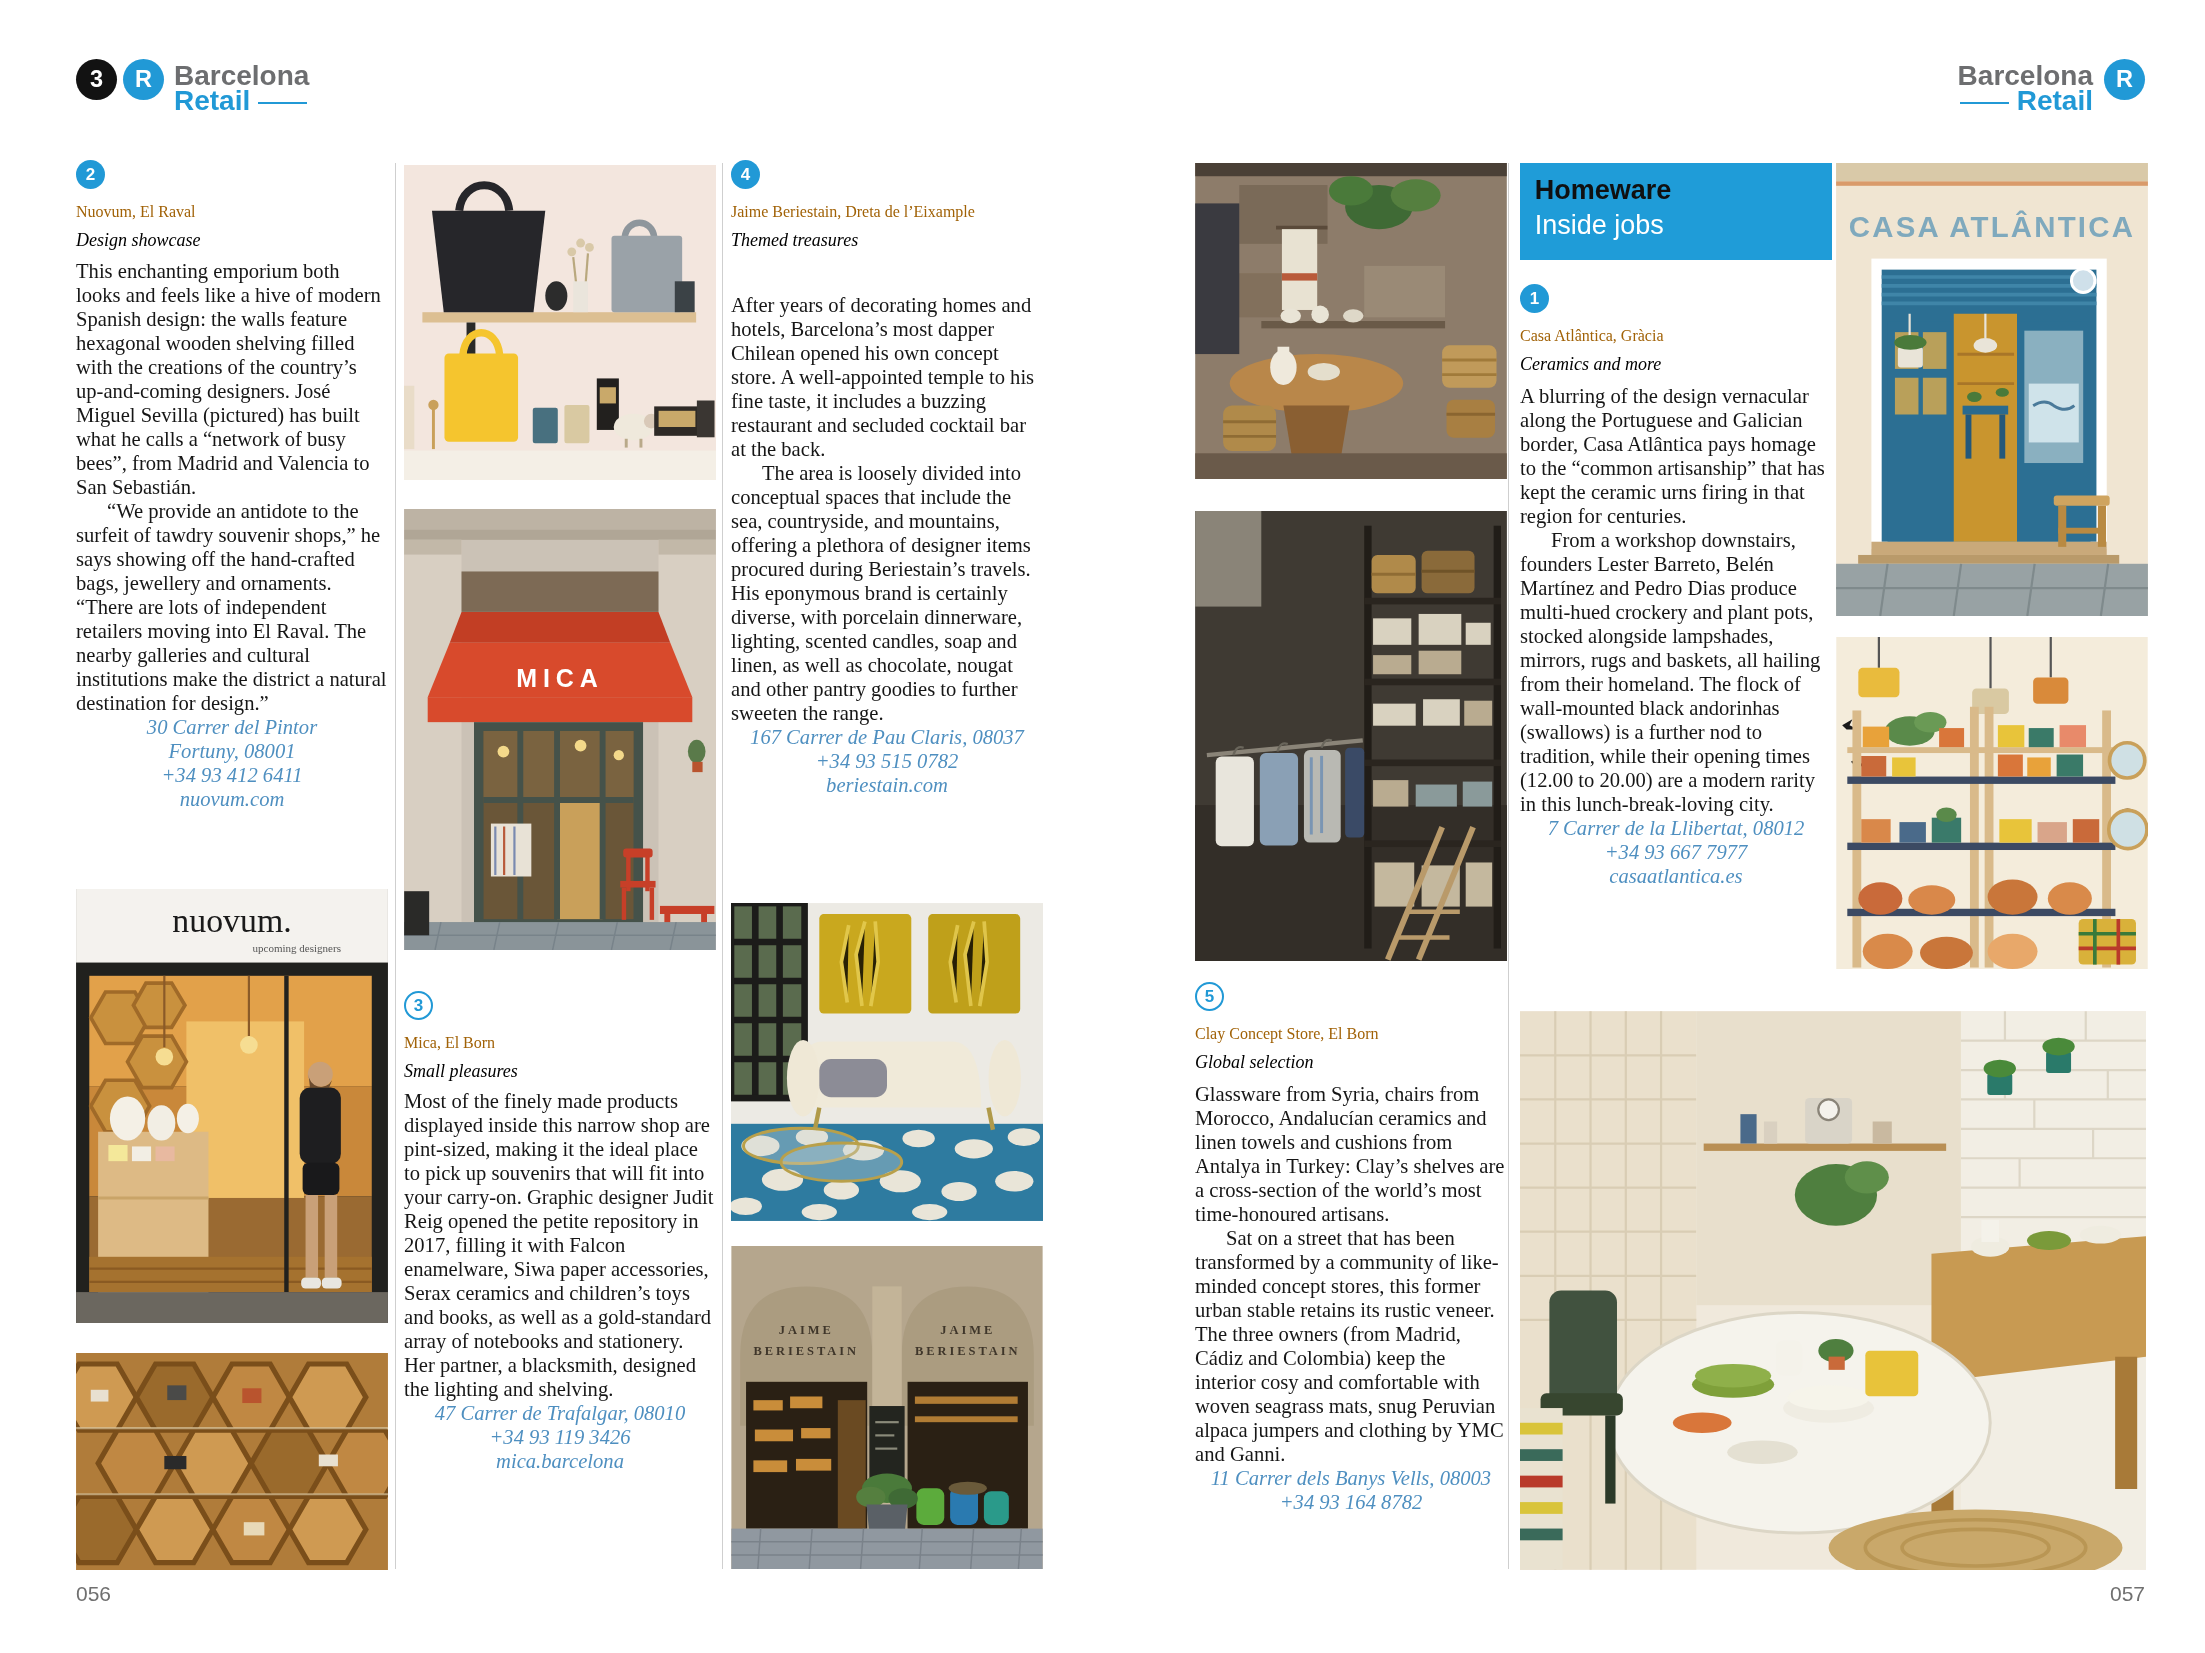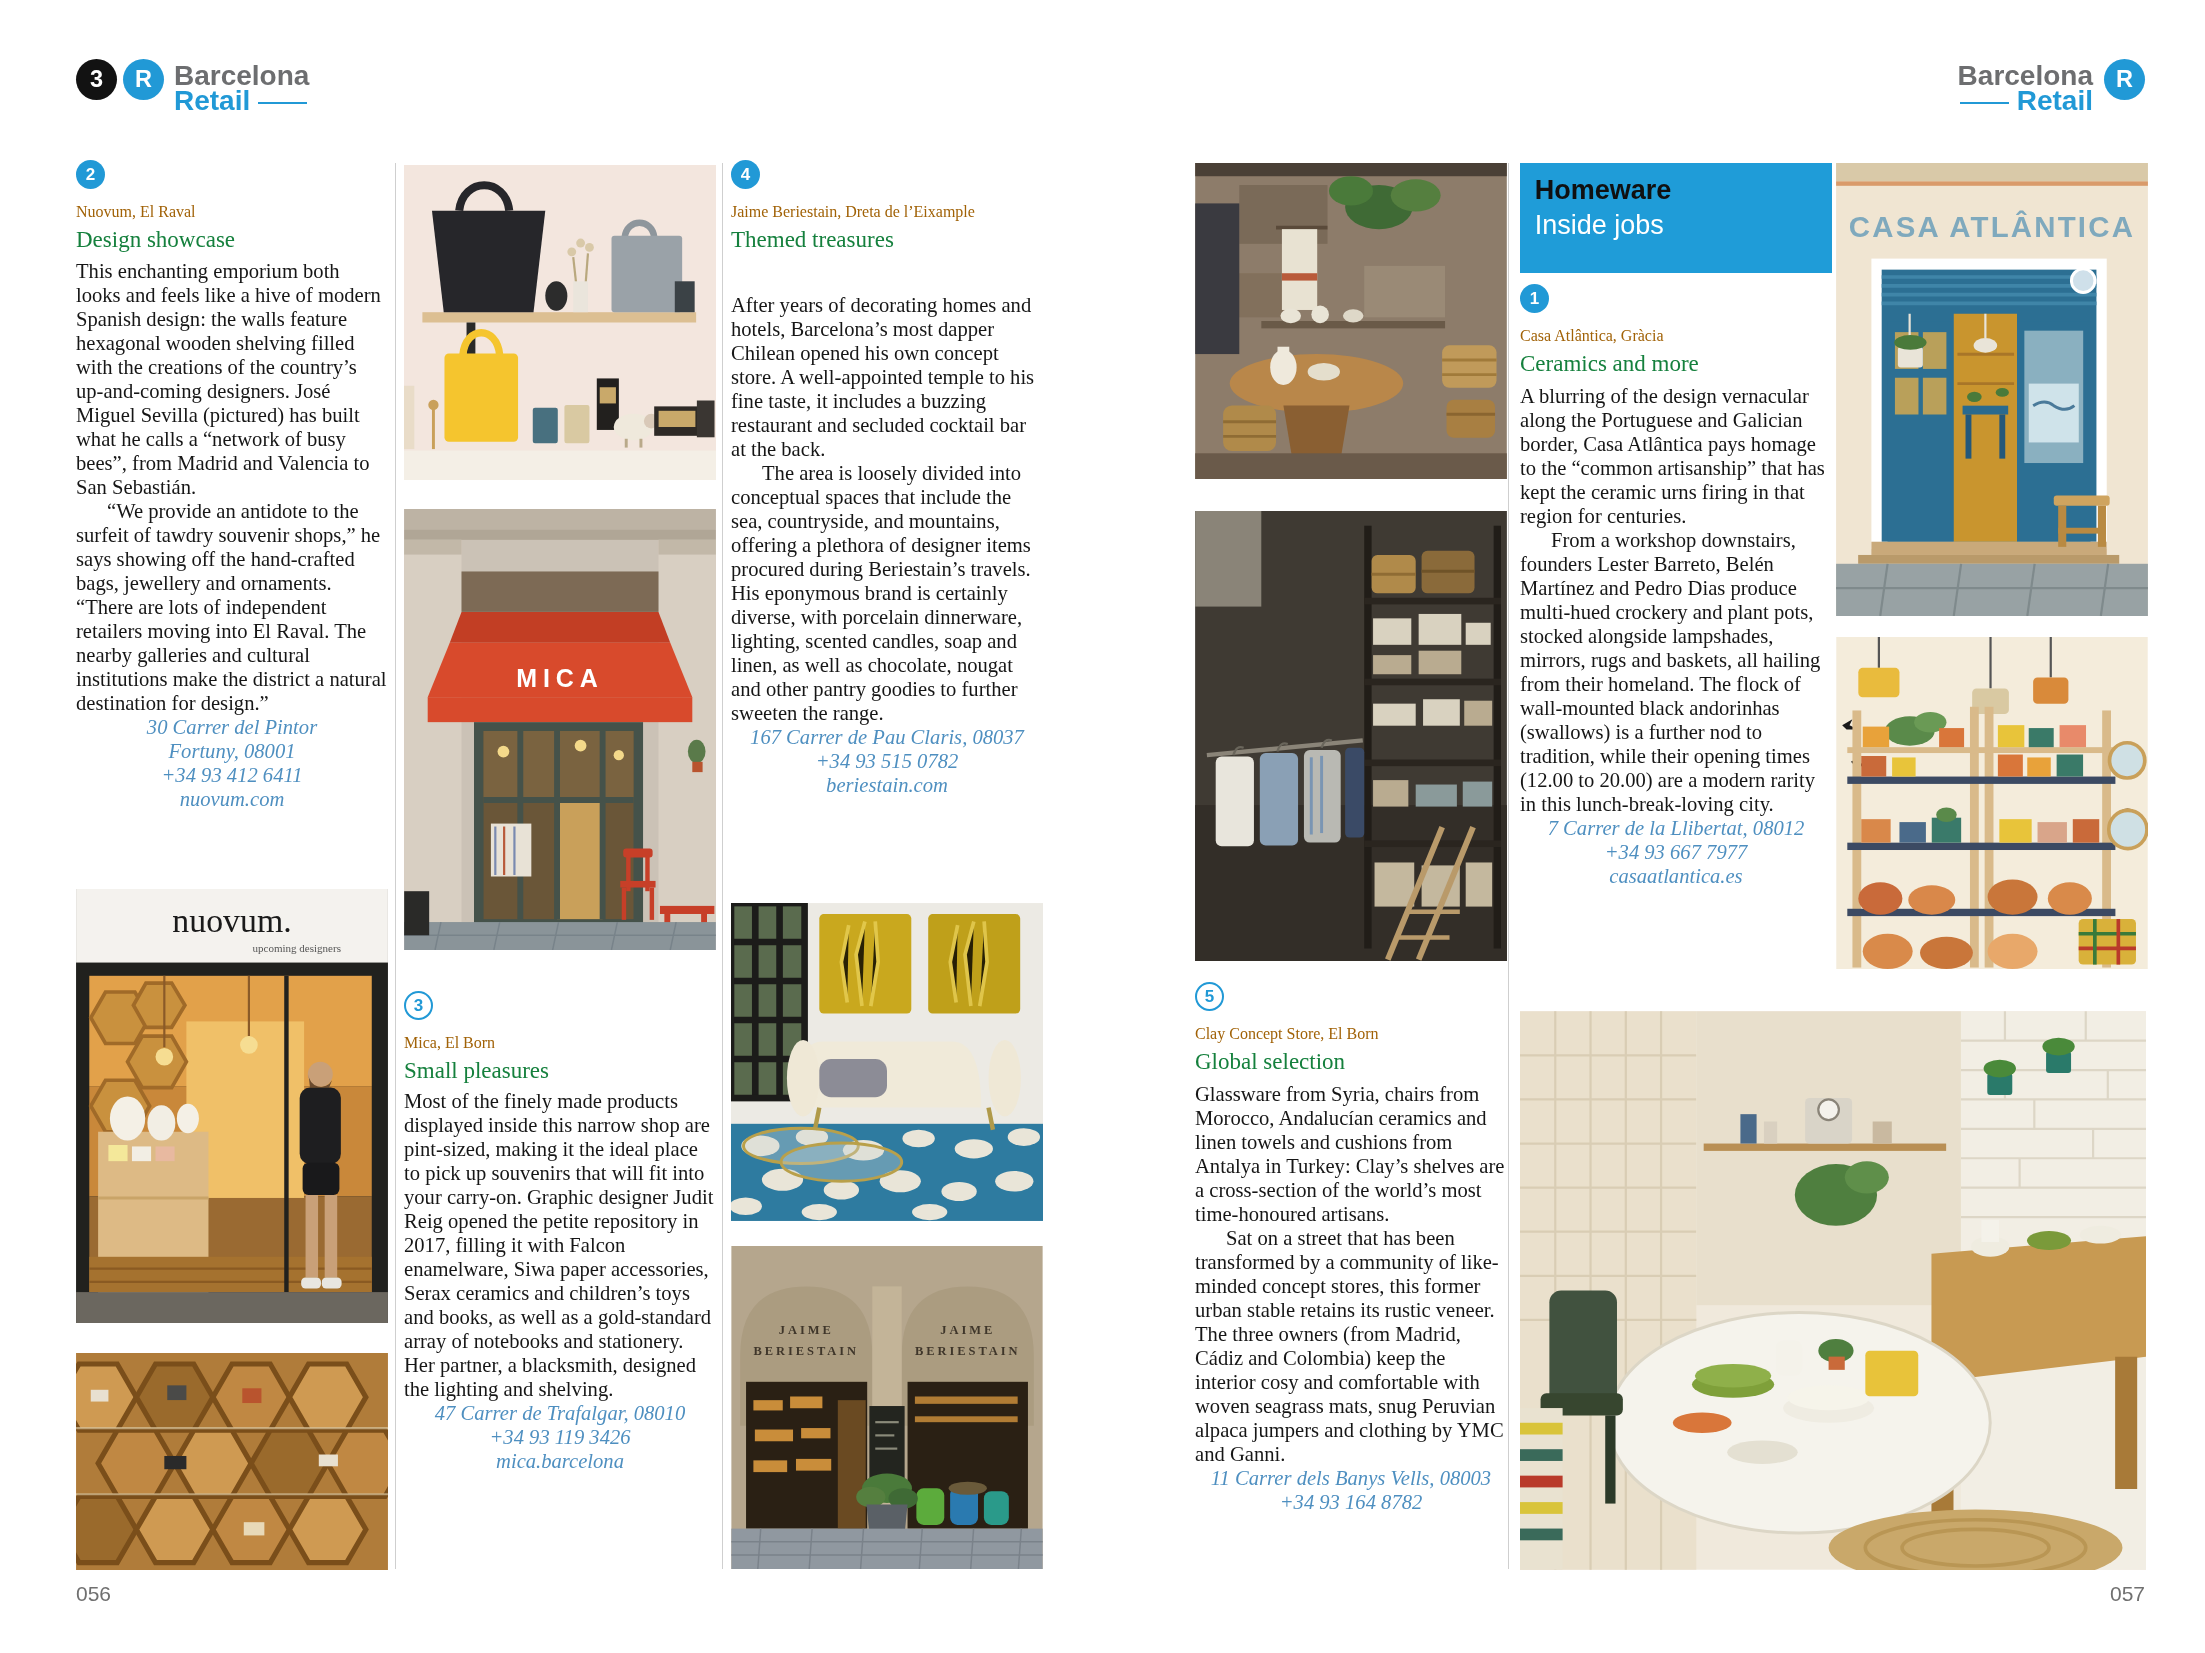--- a/index.html
+++ b/index.html
@@ -14,21 +14,21 @@
   .hdr-text{font-family:"Liberation Sans",sans-serif;font-weight:bold;font-size:28px;line-height:25px;}
   .hdr-city{color:#6d6e70;}
   .hdr-section{color:#2199d6;}
   .hdr-rule{display:inline-block;width:49px;height:2.2px;background:#2199d6;vertical-align:middle;margin:0 7.4px;}
   
   .badge{width:29px;height:29px;border-radius:50%;display:flex;align-items:center;justify-content:center;
          font-family:"Liberation Sans",sans-serif;font-weight:bold;font-size:17px;margin-bottom:8.8px;}
   .badge.filled{background:#2199d6;color:#fff;}
   .badge.outline{background:#fff;color:#2199d6;border:2.2px solid #2199d6;box-sizing:border-box;}
   .article-title{font-size:16px;line-height:28px;color:#a16207;}
-  .article-sub{font-size:23px;line-height:28px;color:#15803d;}
+  .article-sub{font-size:18px;line-height:28px;color:#000000;font-style:italic;}
   .body-text{font-size:20.6px;line-height:24px;color:#161616;}
   .body-text p{margin:0;}
   .body-text p + p{text-indent:31px;}
   .address{font-size:20.6px;line-height:24px;color:#4e8fc0;font-style:italic;text-align:center;}
   .address div{margin:0;}
   .vrule{position:absolute;width:0.7px;background:#cfcfcf;}
   .pagenum{font-family:"Liberation Sans",sans-serif;font-size:21px;color:#707070;}
   
   .cat-box{background:#1f9cd8;box-sizing:border-box;padding:10.3px 14.7px;font-family:"Liberation Sans",sans-serif;
            font-weight:bold;font-size:27px;line-height:35px;}
@@ -493,21 +493,21 @@
     <div class="body-text">
       <p>Glassware from Syria, chairs from Morocco, Andalucían ceramics and linen towels and cushions from Antalya in Turkey: Clay’s shelves are a cross-section of the world’s most time-honoured artisans.</p>
       <p>Sat on a street that has been transformed by a community of like-minded concept stores, this former urban stable retains its rustic veneer. The three owners (from Madrid, Cádiz and Colombia) keep the interior cosy and comfortable with woven seagrass mats, snug Peruvian alpaca jumpers and clothing by YMC and Ganni.</p>
     </div>
     <div class="address">
       <div>11 Carrer dels Banys Vells, 08003</div>
       <div>+34 93 164 8782</div>
     </div>
   </div>
 
-  <div class="abs cat-box" style="left:1520px;top:163px;width:312px;height:110px;">
+  <div class="abs cat-box" style="left:1520px;top:163px;width:312px;height:97px;">
     <div class="cat-title">Homeware</div>
     <div class="cat-sub">Inside jobs</div>
   </div>
 
   <div class="abs" style="left:1520px;top:284px;width:312px;">
     <div class="badge filled">
         <span>1</span>
       </div>
     <div class="article-title">Casa Atlântica, Gràcia</div>
     <div class="article-sub">Ceramics and more</div>

